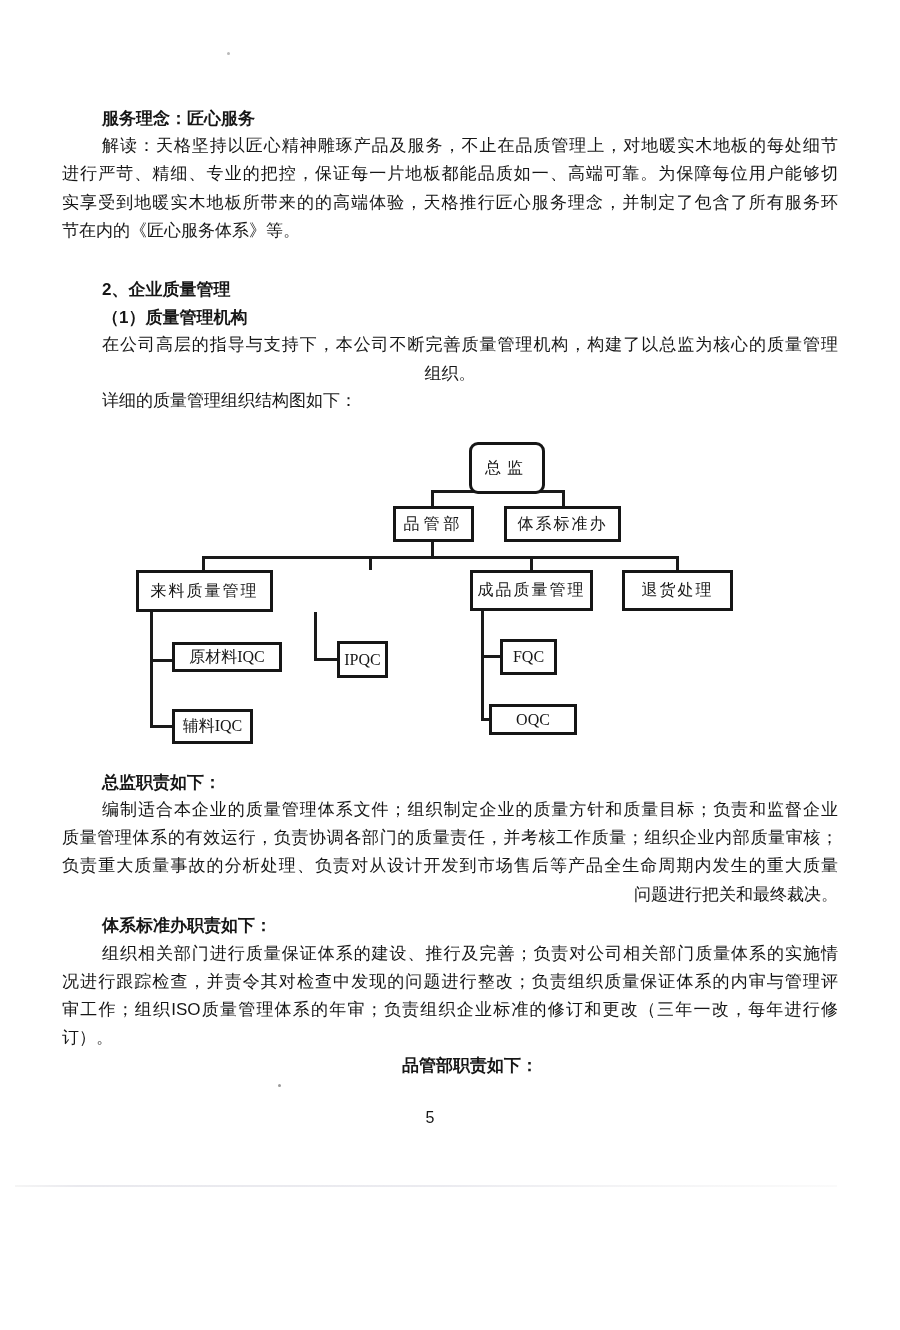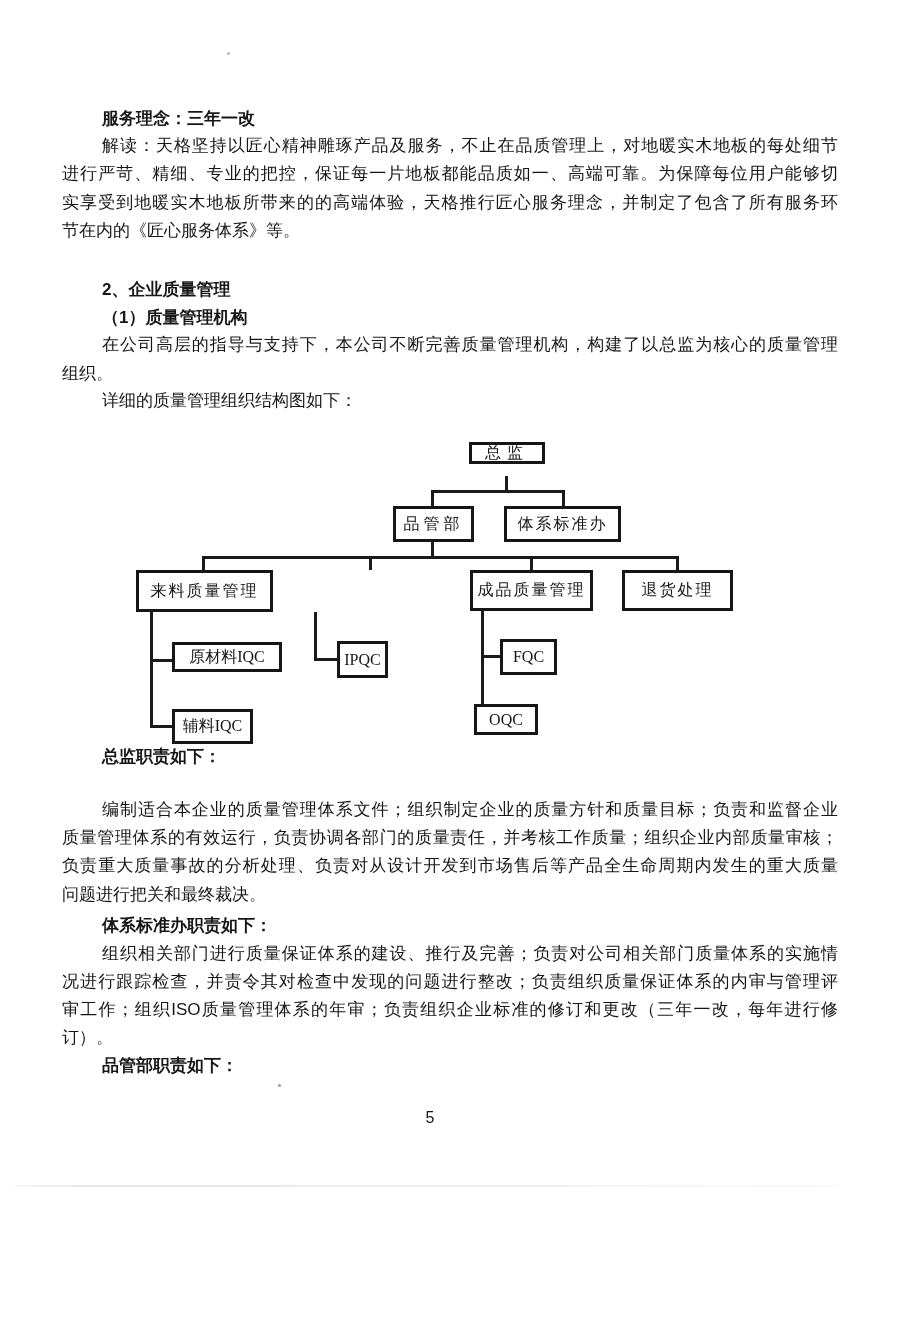--- a/index.html
+++ b/index.html
@@ -17,47 +17,47 @@
     font-size:17px; line-height:28px; white-space:nowrap;
   }
   .tline.just { white-space:normal; text-align:justify; text-align-last:justify; }
   .tline.indent { padding-left:40px; }
   .tline.bold { font-weight:bold; }
   
   .y-h1   { top:105px; }
   .y-p1a  { top:132px; } .y-p1b { top:161px;font-family:Liberation Mono, monospace; } .y-p1c { top:189px; } .y-p1d { top:217px; }
   .y-h2   { top:276px; }
   .y-h3   { top:304px; }
-  .y-p2a  { top:331px; } .y-p2b { top:360px; }
+  .y-p2a  { top:331px; } .y-p2b { top:360px;text-align:center; }
   .y-p3   { top:387px; }
-  .y-h4   { top:743px; }
-  .y-p4a  { top:796px; } .y-p4b { top:824px; } .y-p4c { top:852px; } .y-p4d { top:881px; }
+  .y-h4   { top:769px; }
+  .y-p4a  { top:796px; } .y-p4b { top:824px; } .y-p4c { top:852px; } .y-p4d { top:881px;text-align:right; }
   .y-h5   { top:912px; }
   .y-p5a  { top:940px; } .y-p5b { top:968px; } .y-p5c { top:996px; } .y-p5d { top:1024px; }
-  .y-h6   { top:1052px; }
+  .y-h6   { top:1052px;text-align:center; }
   
   .org-chart { position:absolute; inset:0; }
   .node {
     position:absolute; background:#fff; border:3px solid #161616;
     display:flex; align-items:center; justify-content:center;
     font-family:"Liberation Serif", serif; font-size:16px;
     letter-spacing:2px; white-space:nowrap;
   }
-  #n-director {left:469px; top:442px; width:76px;  height:22px; letter-spacing:6px;}
+  #n-director {left:469px; top:442px; width:76px;  height:52px; letter-spacing:6px;border-radius:9px;}
   #n-qdept    {left:393px; top:506px; width:81px;  height:36px; letter-spacing:4px;}
   #n-std      {left:504px; top:506px; width:117px; height:36px;}
   #n-incoming {left:136px; top:570px; width:137px; height:42px;}
   #n-process  {left:302px; top:570px; width:138px; height:42px;}
   #n-finished {left:470px; top:570px; width:123px; height:41px;}
   #n-returns  {left:622px; top:570px; width:111px; height:41px;}
   #n-rawiqc   {left:172px; top:642px; width:110px; height:30px; letter-spacing:0;}
   #n-auxiqc   {left:172px; top:709px; width:81px;  height:35px; letter-spacing:0;}
   #n-ipqc     {left:337px; top:641px; width:51px;  height:37px; letter-spacing:0;}
   #n-fqc      {left:500px; top:639px; width:57px;  height:36px; letter-spacing:0;}
-  #n-oqc      {left:474px; top:704px; width:64px;  height:31px; letter-spacing:0;}
+  #n-oqc      {left:489px; top:704px; width:88px;  height:31px; letter-spacing:0;}
   .cline { position:absolute; background:#1a1a1a; }
   .v { width:3px; } .h { height:3px; }
   #l-d1  {left:505px; top:476px; height:17px;}                 
   #l-h1  {left:431px; top:490px; width:134px;}                 
   #l-d2a {left:431px; top:490px; height:16px;}
   #l-d2b {left:562px; top:490px; height:16px;}
   #l-d3  {left:431px; top:542px; height:14px;}                 
   #l-h2  {left:202px; top:556px; width:477px;}                 
   #l-d3a {left:202px; top:556px; height:14px;}
   #l-d3b {left:369px; top:556px; height:14px;}
@@ -83,21 +83,21 @@
     position:absolute; left:15px; top:1185px; width:822px; height:2px;
     background:linear-gradient(to right,#f5f5f5,#e9e9ee 8%,#ebebf0 52%,#f3f3f5 72%,#fafafa);
   }
 </style>
 </head>
 <body>
 
 <div class="page">
 
   <div class="textlayer">
-    <div class="tline bold indent y-h1">服务理念：三年一改</div>
+    <div class="tline bold indent y-h1">服务理念：匠心服务</div>
     <div class="tline just indent y-p1a">解读：天格坚持以匠心精神雕琢产品及服务，不止在品质管理上，对地暖实木地板的每处细节</div>
     <div class="tline just y-p1b">进行严苛、精细、专业的把控，保证每一片地板都能品质如一、高端可靠。为保障每位用户能够切</div>
     <div class="tline just y-p1c">实享受到地暖实木地板所带来的的高端体验，天格推行匠心服务理念，并制定了包含了所有服务环</div>
     <div class="tline y-p1d">节在内的《匠心服务体系》等。</div>
 
     <div class="tline bold indent y-h2">2、企业质量管理</div>
     <div class="tline bold indent y-h3">（1）质量管理机构</div>
     <div class="tline just indent y-p2a">在公司高层的指导与支持下，本公司不断完善质量管理机构，构建了以总监为核心的质量管理</div>
     <div class="tline y-p2b">组织。</div>
     <div class="tline indent y-p3">详细的质量管理组织结构图如下：</div>

